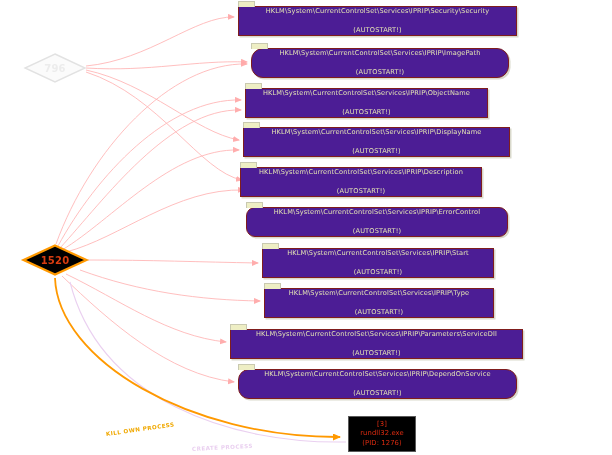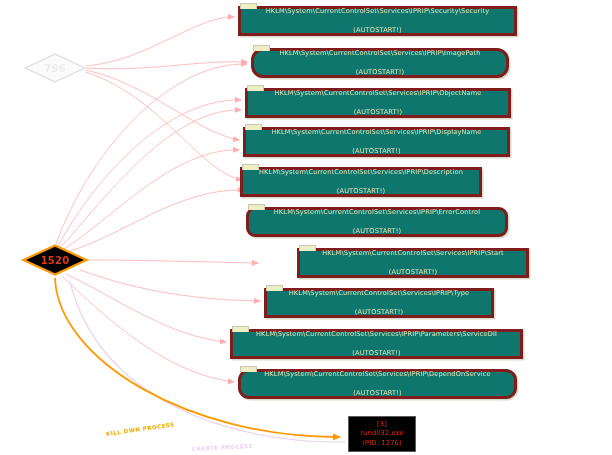--- a/index.html
+++ b/index.html
@@ -35,22 +35,22 @@
     left: 0;
     top: 0;
     width: 612px;
     height: 455px;
   }
 
   
   .reg-node {
     position: absolute;
     box-sizing: border-box;
-    background: #0f766e;
-    border: 3px solid #7f1d1d;
+    background: #4c1d95;
+    border: 1px solid #7f1d1d;
     box-shadow: 1.5px 1.5px 0 0 #d9d9cc;
   }
   .reg-node .tab {
     position: absolute;
     left: -1px;
     top: -6px;
     width: 17px;
     height: 6px;
     background: #eeeec4;
     border: 1px solid #c9c9b0;
@@ -191,21 +191,21 @@
       </div>
     </div>
 
     <div class="reg-node" style="left:251px; top:48px; width:258px; height:30px;border-radius:12px;">
       <span class="tab"></span>
       <div class="reg-text"><span>HKLM\System\CurrentControlSet\Services\IPRIP\ImagePath</span>
         <br><span>(AUTOSTART!)</span>
       </div>
     </div>
 
-    <div class="reg-node" style="left:245px; top:88px; width:266px; height:30px;">
+    <div class="reg-node" style="left:245px; top:88px; width:243px; height:30px;">
       <span class="tab"></span>
       <div class="reg-text"><span>HKLM\System\CurrentControlSet\Services\IPRIP\ObjectName</span>
         <br><span>(AUTOSTART!)</span>
       </div>
     </div>
 
     <div class="reg-node" style="left:243px; top:127px; width:267px; height:30px;">
       <span class="tab"></span>
       <div class="reg-text"><span>HKLM\System\CurrentControlSet\Services\IPRIP\DisplayName</span>
         <br><span>(AUTOSTART!)</span>
@@ -219,21 +219,21 @@
       </div>
     </div>
 
     <div class="reg-node" style="left:246px; top:207px; width:262px; height:30px;border-radius:9px;">
       <span class="tab"></span>
       <div class="reg-text"><span>HKLM\System\CurrentControlSet\Services\IPRIP\ErrorControl</span>
         <br><span>(AUTOSTART!)</span>
       </div>
     </div>
 
-    <div class="reg-node" style="left:262px; top:248px; width:232px; height:30px;margin-left:35px;">
+    <div class="reg-node" style="left:262px; top:248px; width:232px; height:30px;">
       <span class="tab"></span>
       <div class="reg-text"><span>HKLM\System\CurrentControlSet\Services\IPRIP\Start</span>
         <br><span>(AUTOSTART!)</span>
       </div>
     </div>
 
     <div class="reg-node" style="left:264px; top:288px; width:230px; height:30px;">
       <span class="tab"></span>
       <div class="reg-text"><span>HKLM\System\CurrentControlSet\Services\IPRIP\Type</span>
         <br><span>(AUTOSTART!)</span>

